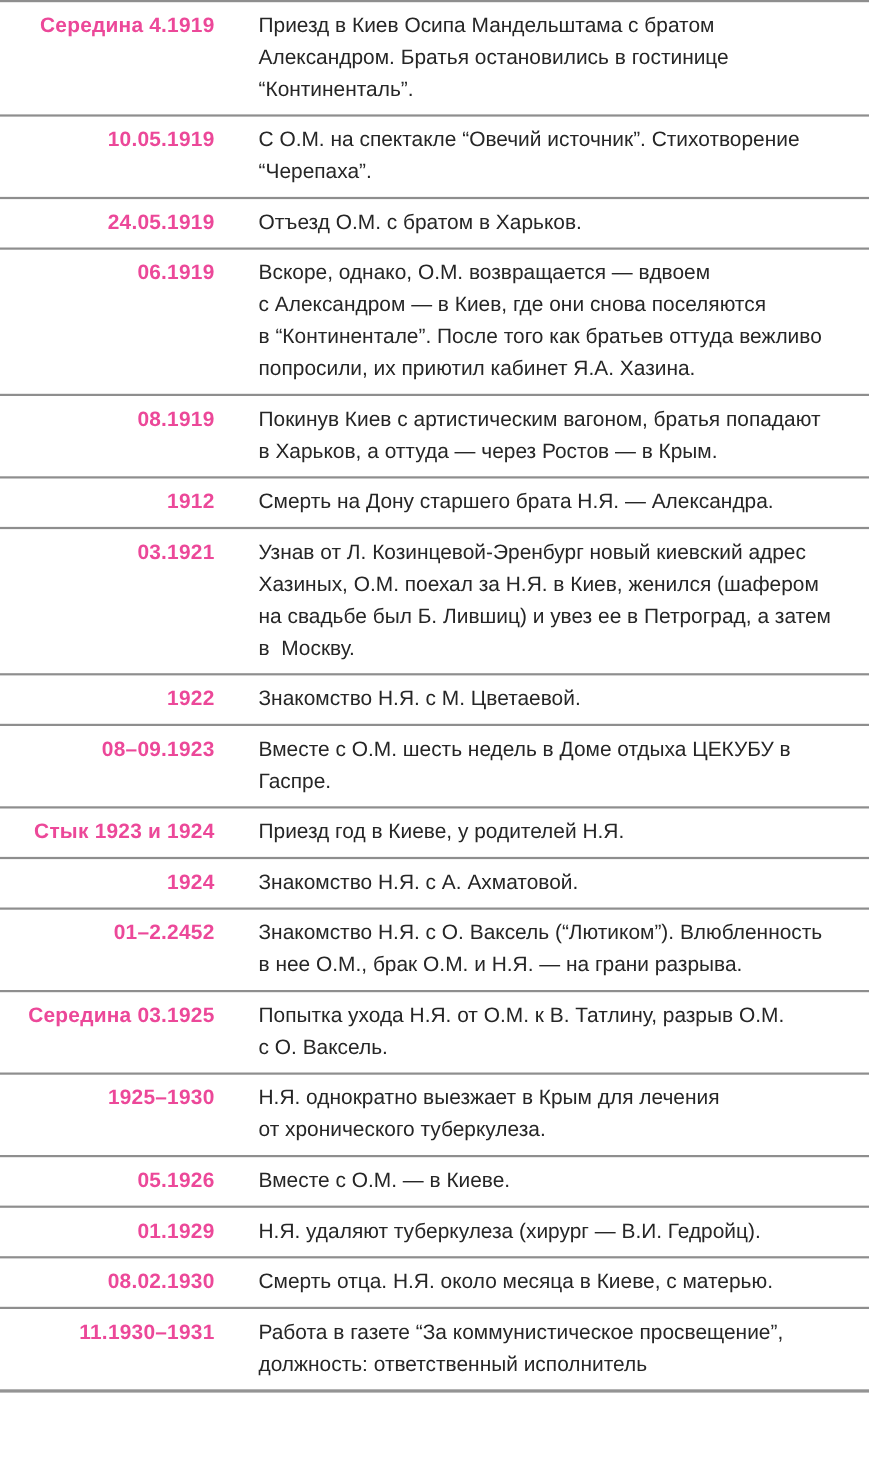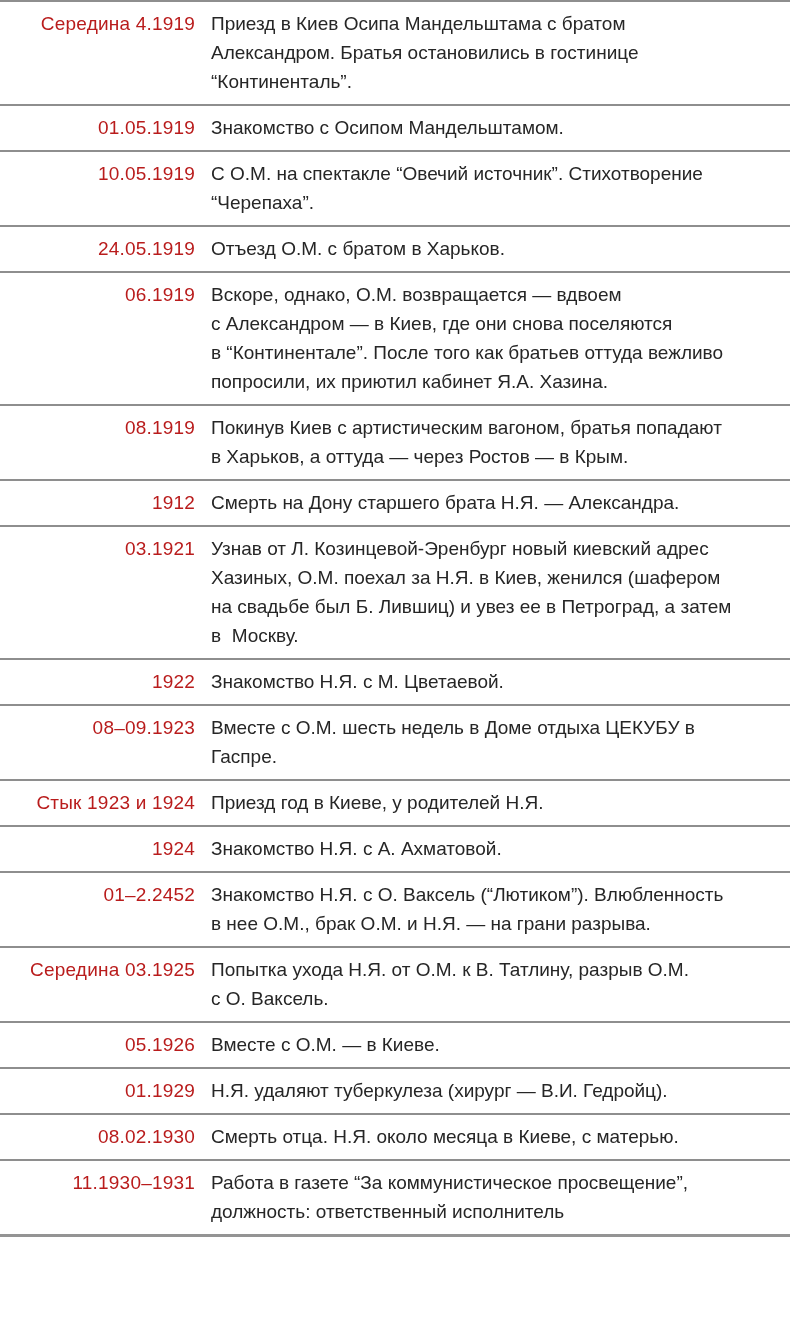--- a/index.html
+++ b/index.html
@@ -28,48 +28,44 @@
     align-items: flex-start;
     padding: 7px 0 8px 0;
   }
   .row + .row {
     border-top: 2px solid #8e8e8e;
   }
   .date-cell {
     flex: 0 0 195px;
     width: 195px;
     text-align: right;
-    font-weight: normal;
-    color: #b91c1c;
+    font-weight: bold;
+    color: #ec4899;
     white-space: nowrap;
     letter-spacing: 0.2px;
   }
   .event-cell {
     flex: 1 1 auto;
-    margin-left: 16px;
+    margin-left: 40px;
     padding-right: 26px;
     white-space: pre-line;
   }
 </style>
 </head>
 <body>
 
 <div class="page">
   <div class="timeline" id="timeline">
   <div class="row">
     <div class="date-cell">Середина 4.1919</div>
     <div class="event-cell">Приезд в Киев Осипа Мандельштама с братом
 Александром. Братья остановились в гостинице
 “Континенталь”.</div>
   </div>
 
-  <div class="row">
-    <div class="date-cell">01.05.1919</div>
-    <div class="event-cell">Знакомство с Осипом Мандельштамом.</div>
-  </div>
 
   <div class="row">
     <div class="date-cell">10.05.1919</div>
     <div class="event-cell">С О.М. на спектакле “Овечий источник”. Стихотворение
 “Черепаха”.</div>
   </div>
 
   <div class="row">
     <div class="date-cell">24.05.1919</div>
     <div class="event-cell">Отъезд О.М. с братом в Харьков.</div>
@@ -127,20 +123,25 @@
     <div class="event-cell">Знакомство Н.Я. с О. Ваксель (“Лютиком”). Влюбленность
 в нее О.М., брак О.М. и Н.Я. — на грани разрыва.</div>
   </div>
 
   <div class="row">
     <div class="date-cell">Середина 03.1925</div>
     <div class="event-cell">Попытка ухода Н.Я. от О.М. к В. Татлину, разрыв О.М.
 с О. Ваксель.</div>
   </div>
 
+  <div class="row">
+    <div class="date-cell">1925–1930</div>
+    <div class="event-cell">Н.Я. однократно выезжает в Крым для лечения
+от хронического туберкулеза.</div>
+  </div>
 
   <div class="row">
     <div class="date-cell">05.1926</div>
     <div class="event-cell">Вместе с О.М. — в Киеве.</div>
   </div>
 
 
   <div class="row">
     <div class="date-cell">01.1929</div>
     <div class="event-cell">Н.Я. удаляют туберкулеза (хирург — В.И. Гедройц).</div>

